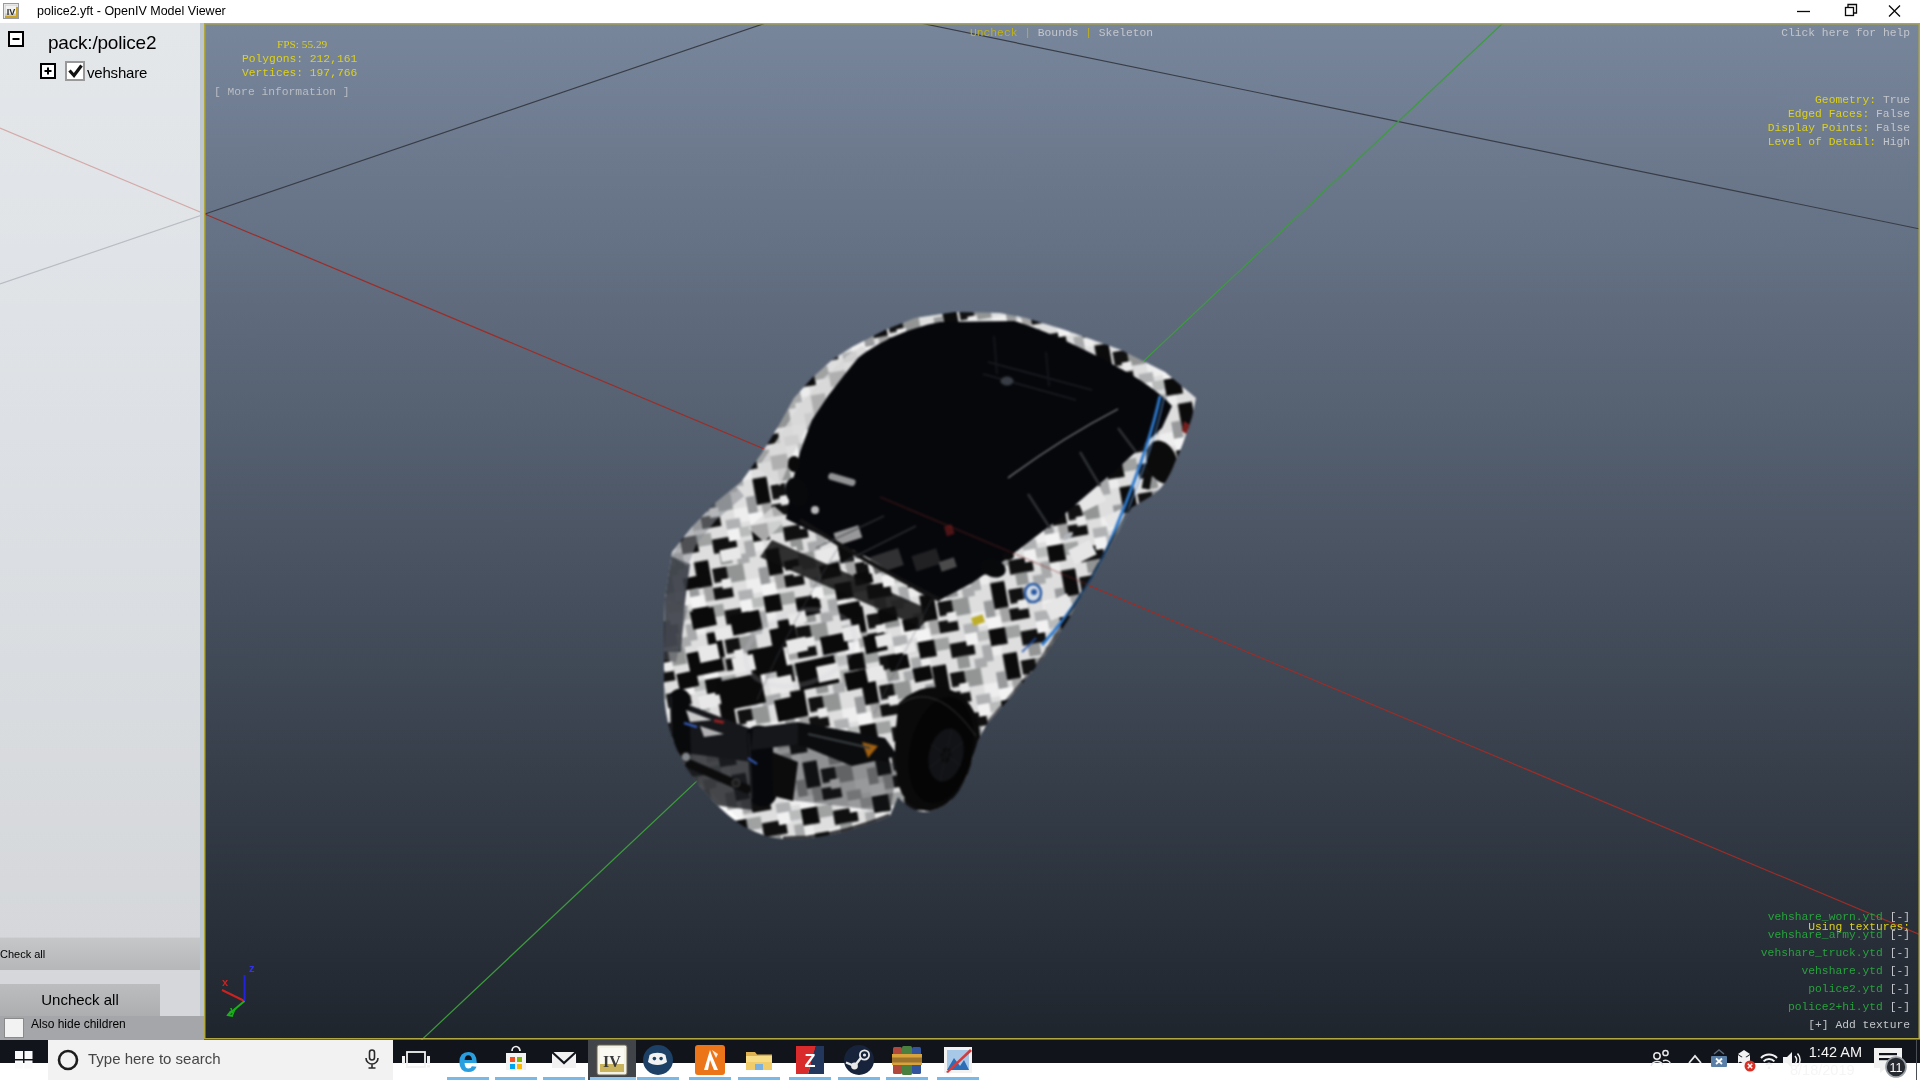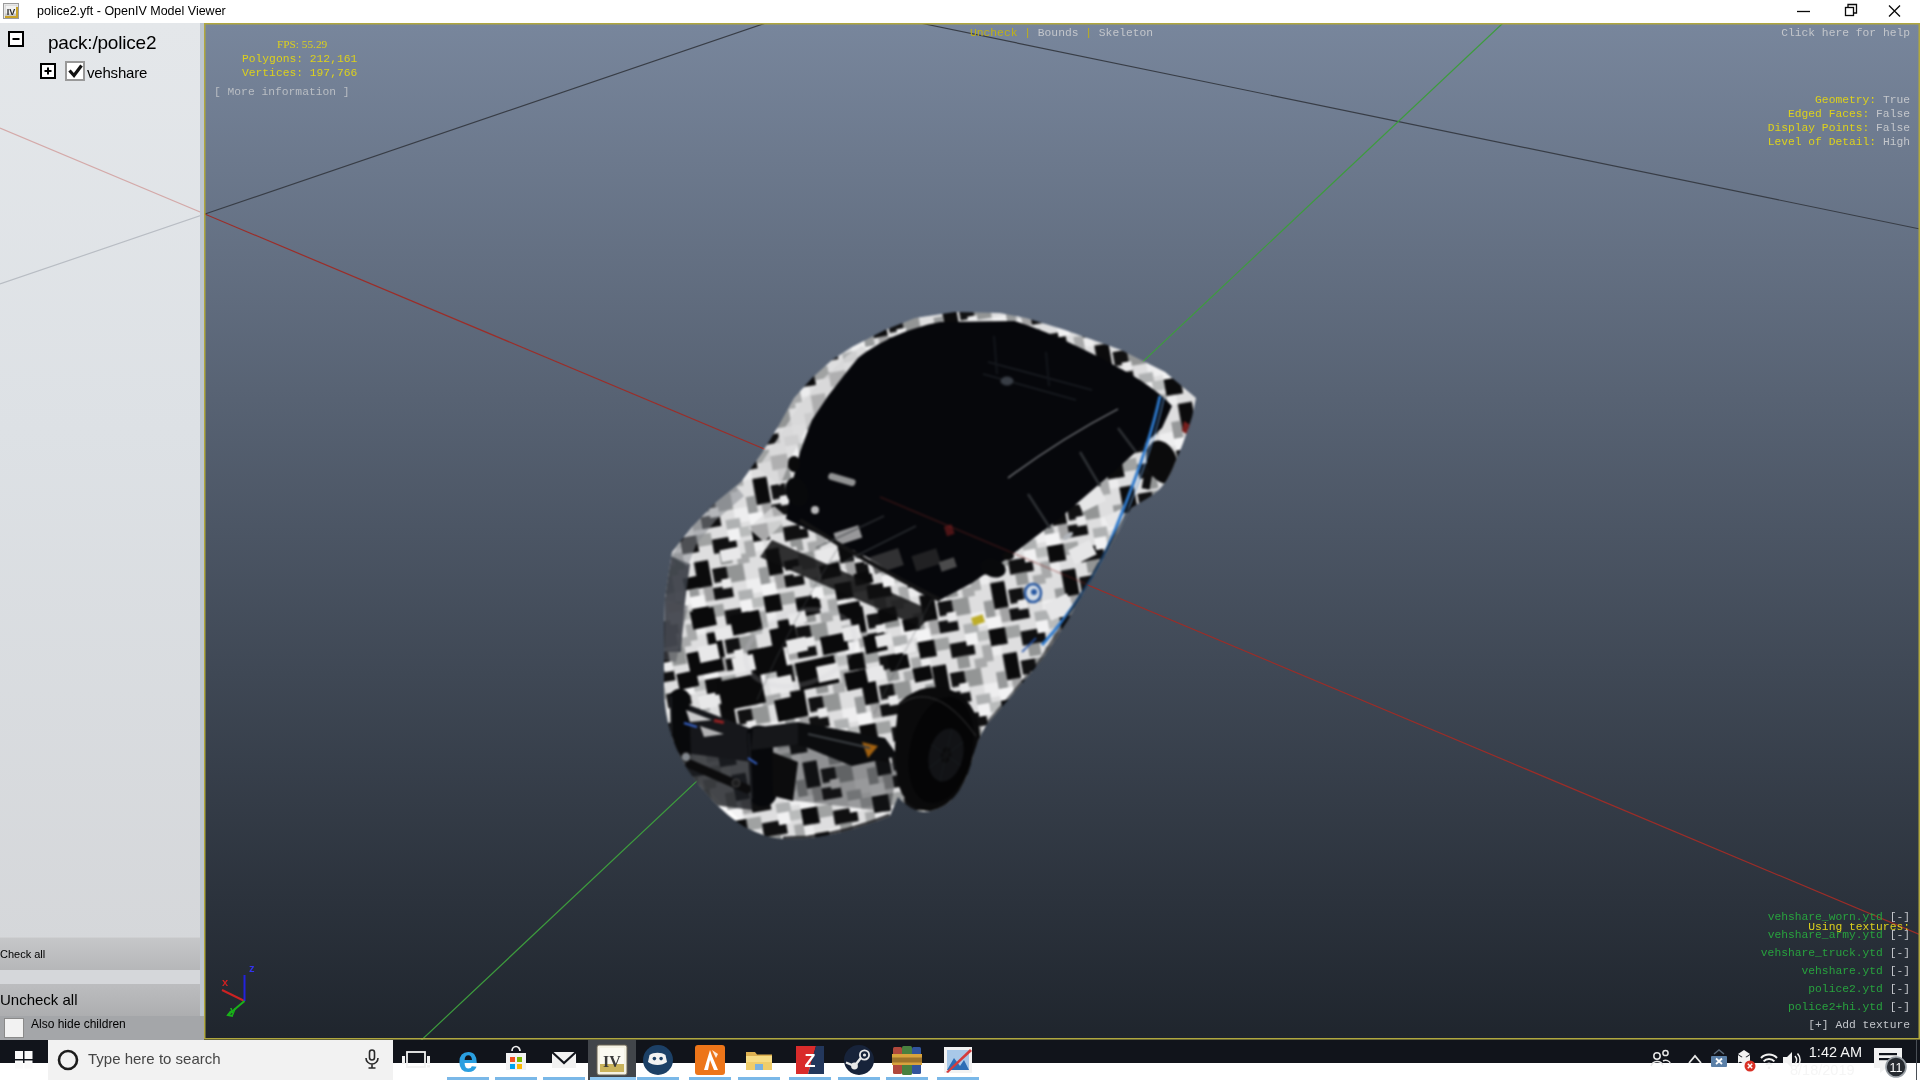--- a/index.html
+++ b/index.html
@@ -245,21 +245,21 @@
       <rect x="33" y="33" width="14" height="14" fill="#fff" stroke="#000" stroke-width="2"></rect>
       <line x1="36.5" y1="40" x2="43.5" y2="40" stroke="#000" stroke-width="2"></line>
       <line x1="40" y1="36.5" x2="40" y2="43.5" stroke="#000" stroke-width="2"></line>
       <rect x="58" y="31" width="18" height="18" fill="#fff" stroke="#999" stroke-width="2"></rect>
       <path d="M61.5,39.5 L66,44.5 L73.5,34.5" fill="none" stroke="#111" stroke-width="3.2"></path>
     </svg>
     <div class="abs" style="left:48px;top:9px;font-size:19px;color:#000;letter-spacing:-0.2px;">pack:/police2</div>
     <div class="abs" style="left:87px;top:41px;font-size:15px;color:#000;letter-spacing:-0.2px;">vehshare</div>
 
     <div class="abs" style="left:0;top:914px;width:200px;height:32px;background:linear-gradient(180deg,#c6c7c9,#b6b7b9);border-top:1px solid #cfd0d2;font-size:11px;color:#000;line-height:32px;">Check all</div>
-    <div class="abs" style="left:0;top:961px;width:200px;height:32px;background:linear-gradient(180deg,#bcbdbf,#adaeb0);text-align:left;font-size:15px;color:#000;line-height:32px;">Uncheck all</div>
+    <div class="abs" style="left:0;top:961px;width:160px;height:32px;background:linear-gradient(180deg,#bcbdbf,#adaeb0);text-align:center;font-size:15px;color:#000;line-height:32px;">Uncheck all</div>
     <div class="abs" style="left:0;top:993px;width:204px;height:24px;background:#a4a6a9;">
       <div class="abs" style="left:4px;top:2px;width:18px;height:18px;background:#f2f2f2;border:1px solid #8a8a8a;"></div>
       <div class="abs" style="left:31px;top:1px;font-size:12px;color:#000;">Also hide children</div>
     </div>
   </div>
 
   <div class="abs" id="titlebar" style="left:0;top:0;width:1920px;height:23px;background:#ffffff;">
     <svg class="abs" style="left:3px;top:3px;" width="16" height="16">
       <rect x="0.5" y="0.5" width="15" height="15" fill="#e8e8e8" stroke="#9a9a9a" stroke-width="1"></rect>
       <rect x="2" y="2" width="12" height="12" fill="#c8c8c8"></rect>

